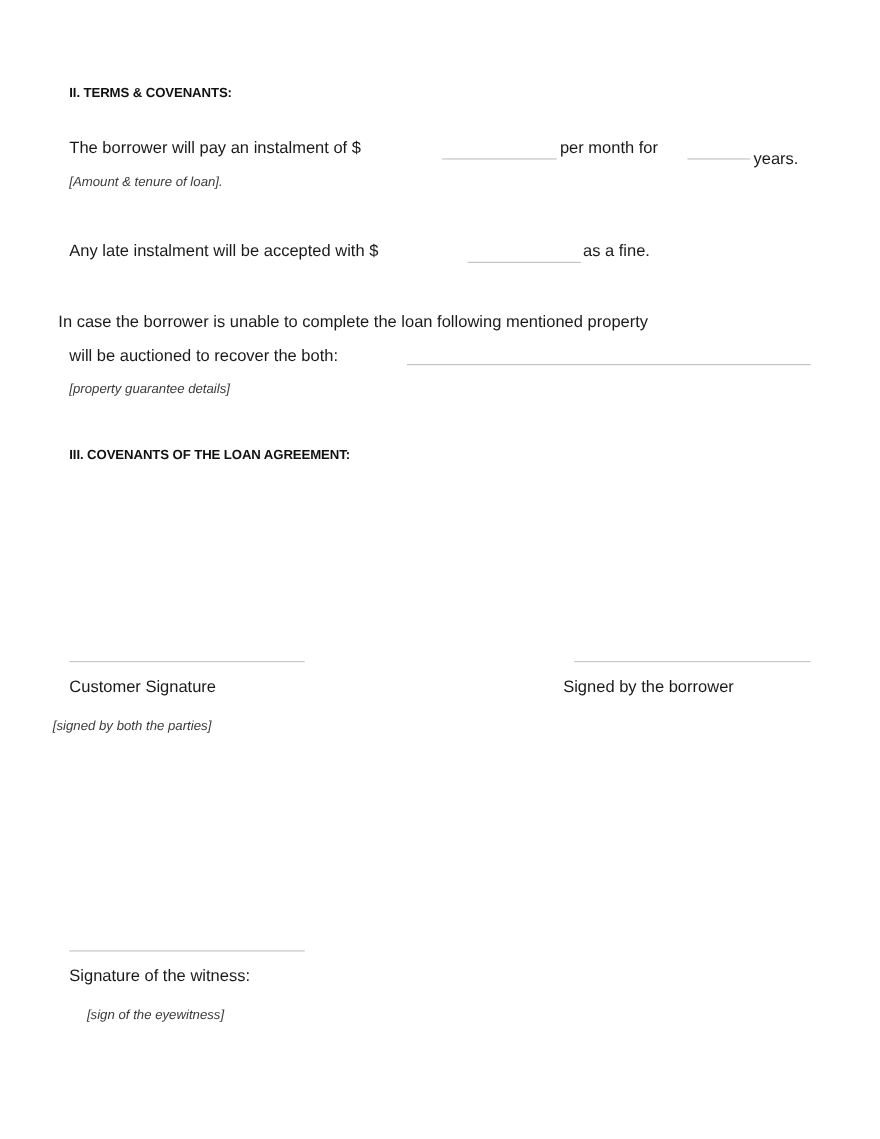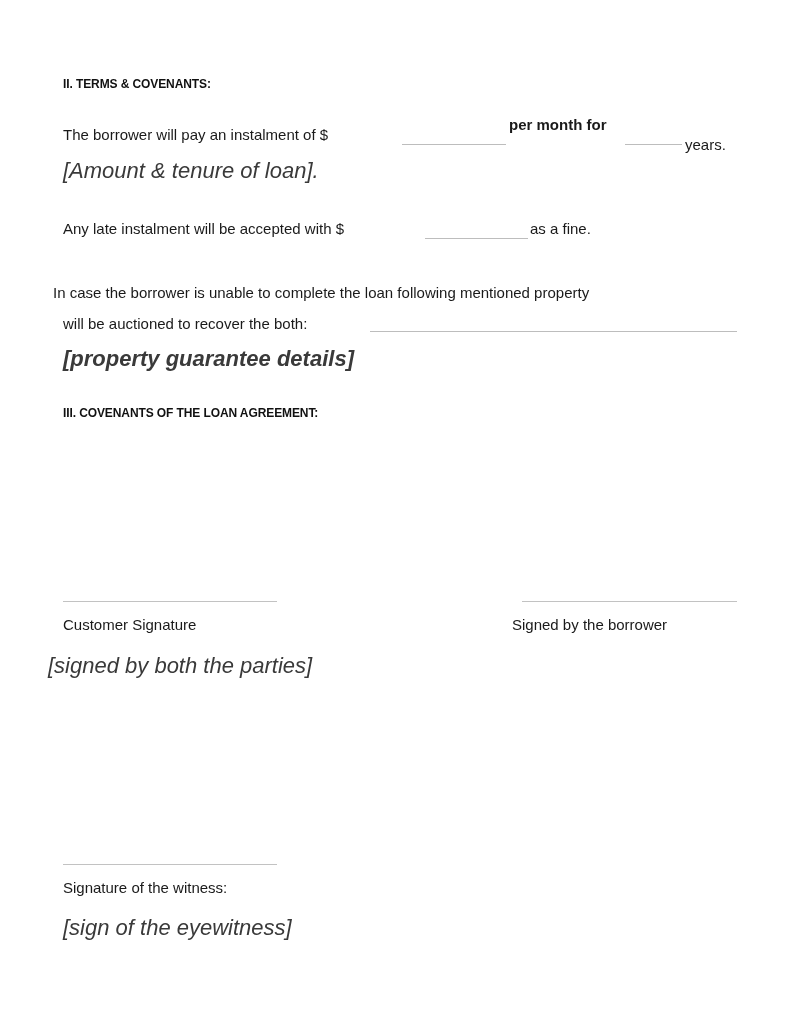--- a/index.html
+++ b/index.html
@@ -20,21 +20,21 @@
       font-weight: bold;
       font-size: 12px;
       letter-spacing: -0.1px;
       color: #111111;
     }
     .body-text {
       font-size: 15px;
       color: #1a1a1a;
     }
     .note {
-      font-size: 22px;
+      font-size: 12px;
       font-style: italic;
       color: #3a3a3a;
     }
     .blank {
       position: absolute;
       height: 0;
       border-top: 1.5px solid #bdbdbd;
     }
     .sig-line {
       position: absolute;
@@ -44,44 +44,44 @@
   </style>
 </head>
 <body>
 
 <div class="abs heading" style="left:63px; top:77px;">II. TERMS &amp; COVENANTS:</div>
 
 <div class="abs body-text" style="left:63px; top:126px;">The borrower will pay an instalment of $</div>
 <div class="blank" style="left:402px; top:144px; width:104px;">
   
 </div>
-<div class="abs body-text" style="left:509px; top:116px;font-weight:bold;">per month for</div>
+<div class="abs body-text" style="left:509px; top:126px;">per month for</div>
 <div class="blank" style="left:625px; top:144px; width:57px;">
   
 </div>
 <div class="abs body-text" style="left:685px; top:136px;">years.</div>
 <div class="abs note" style="left:63px; top:158px;">[Amount &amp; tenure of loan].</div>
 
 <div class="abs body-text" style="left:63px; top:220px;">Any late instalment will be accepted with $</div>
 <div class="blank" style="left:425px; top:238px; width:103px;">
   
 </div>
 <div class="abs body-text" style="left:530px; top:220px;">as a fine.</div>
 
 <div class="abs body-text" style="left:53px; top:284px;">In case the borrower is unable to complete the loan following mentioned property</div>
 <div class="abs body-text" style="left:63px; top:315px;">will be auctioned to recover the both:</div>
 <div class="blank" style="left:370px; top:331px; width:367px;">
   
 </div>
-<div class="abs note" style="left:63px; top:346px;font-weight:bold;">[property guarantee details]</div>
+<div class="abs note" style="left:63px; top:346px;">[property guarantee details]</div>
 
 <div class="abs heading" style="left:63px; top:406px;">III. COVENANTS OF THE LOAN AGREEMENT:</div>
 
 <div class="sig-line" style="left:63px; top:601px; width:214px;"></div>
 <div class="sig-line" style="left:522px; top:601px; width:215px;"></div>
 
 <div class="abs body-text" style="left:63px; top:616px;">Customer Signature</div>
 <div class="abs body-text" style="left:512px; top:616px;">Signed by the borrower</div>
 <div class="abs note" style="left:48px; top:653px;">[signed by both the parties]</div>
 
 <div class="sig-line" style="left:63px; top:864px; width:214px;"></div>
 <div class="abs body-text" style="left:63px; top:879px;">Signature of the witness:</div>
-<div class="abs note" style="left:63px; top:915px;">[sign of the eyewitness]</div>
+<div class="abs note" style="left:79px; top:915px;">[sign of the eyewitness]</div>
 
 </body></html>

